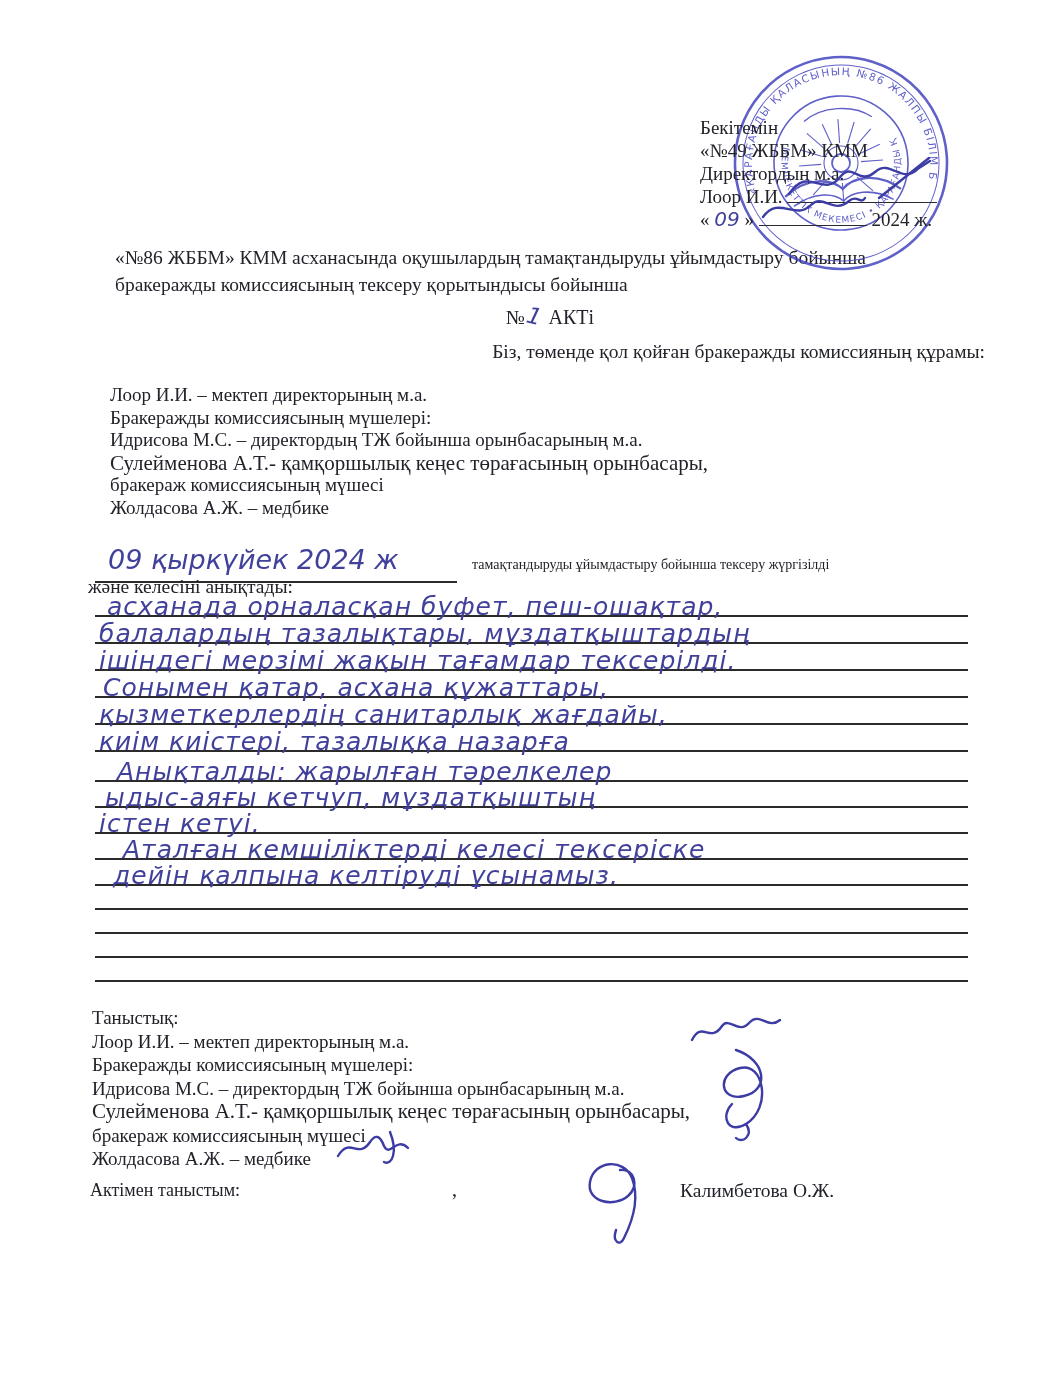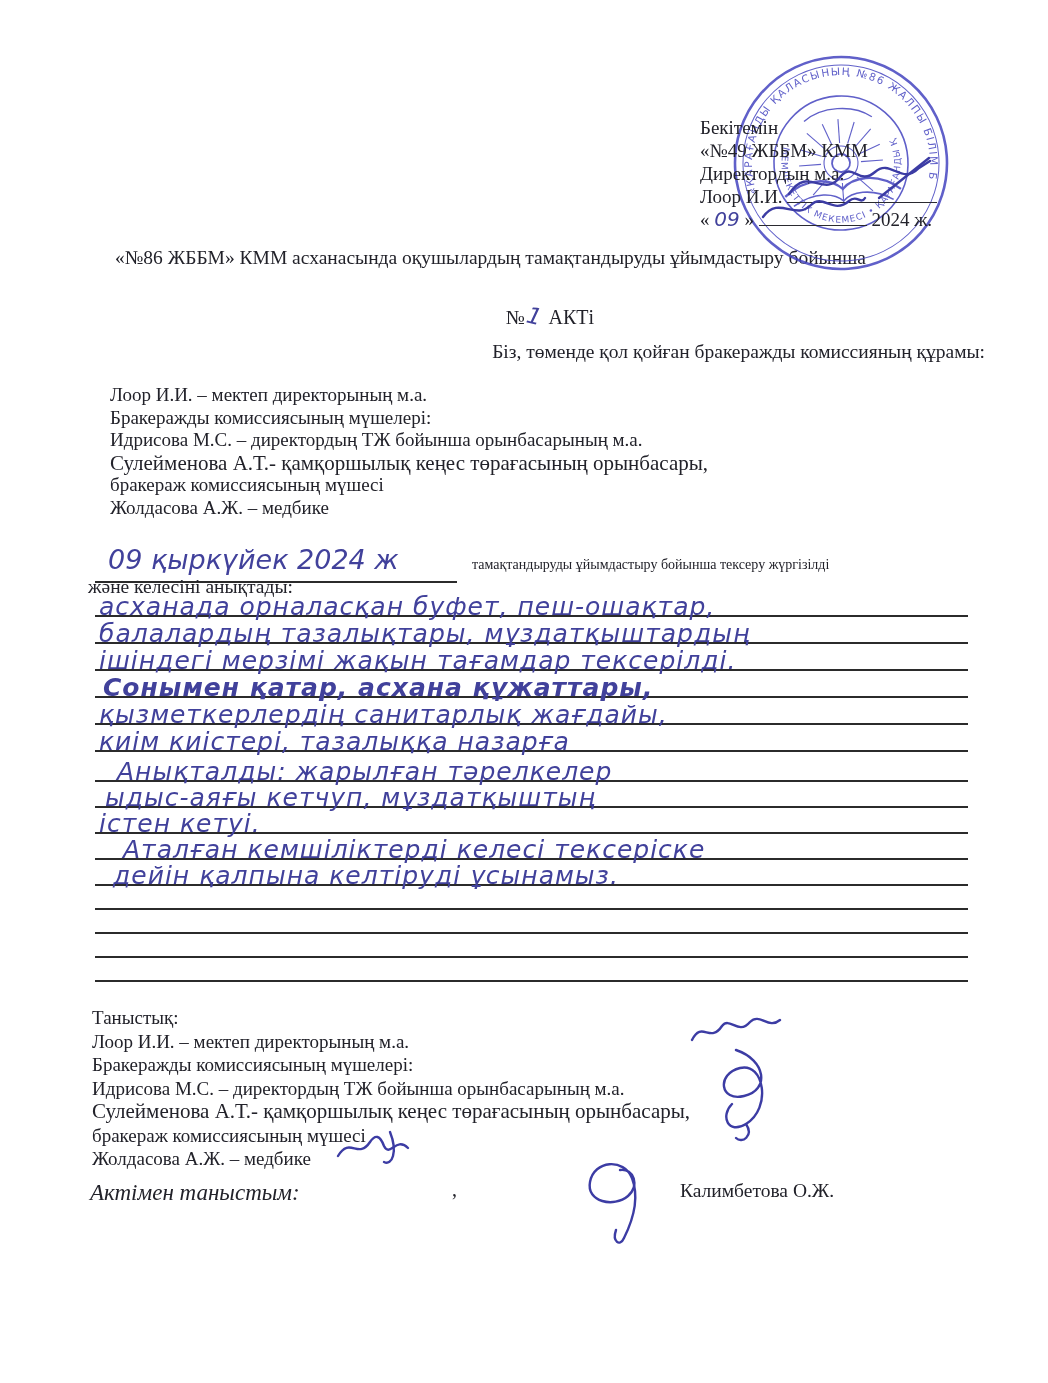--- a/index.html
+++ b/index.html
@@ -50,21 +50,21 @@
   .rules{left:95px; top:590px; width:873px;}
   .rule-row{position:relative; border-bottom:2px solid #2b2b2b;}
   .h25{height:25px;} .h28{height:28px;} .h24{height:24px;} .h22{height:22px;}
   .rule-row .hand{position:absolute; bottom:-6px; font-size:25px; letter-spacing:1px;}
 
   
   .review{left:92px; top:1006px; font-size:19px; line-height:23.5px;}
   .review .big{font-size:21px;}
 
   
-  .footer-label{left:90px; top:1180px; font-size:23px;font-style:italic;}
+  .footer-label{left:90px; top:1180px; font-size:18px;}
   .footer-comma{left:452px; top:1178px; font-size:20px;}
   .footer-name{left:680px; top:1180px; font-size:19.5px;text-align:right;}
 
   svg{display:block;}
   .sig path{fill:none; stroke:#3c3ca4; stroke-width:2.4; stroke-linecap:round; stroke-linejoin:round;}
   .stamp-svg *{vector-effect:non-scaling-stroke;}
 </style>
 </head>
 <body>
 
@@ -131,20 +131,21 @@
         <svg class="sig" width="108" height="34" style="position:absolute; left:0; top:-22px;" viewBox="0 0 108 34">
           <path d="M4,28 C20,6 36,32 52,16 C64,4 74,26 90,12 C98,5 102,16 106,9"></path>
         </svg>
       </span>
       <span>2024 ж.</span>
     </div>
   </div>
 
   <div class="abs title-block print">
     <div>«№86 ЖББМ» КММ асханасында оқушылардың тамақтандыруды ұйымдастыру бойынша</div>
+    <div>бракеражды комиссиясының тексеру қорытындысы бойынша</div>
   </div>
 
   <div class="abs act-line center print b">
     <span>№</span><span class="hand act-num">1</span>
     <span>АКТі</span>
   </div>
 
   <div class="abs intro-line center print b">Біз, төменде қол қойған бракеражды комиссияның құрамы:</div>
 
   <div class="abs commission print">
@@ -156,30 +157,30 @@
     <div>Жолдасова А.Ж.   – медбике</div>
   </div>
 
   <div class="abs date-underline"></div>
   <div class="abs hand date-hand">09 қыркүйек 2024 ж</div>
   <div class="abs after-date print">тамақтандыруды ұйымдастыру бойынша тексеру жүргізілді</div>
   <div class="abs detected-line print">және келесіні анықтады:</div>
 
   <div class="abs rules">
     <div class="rule-row h25">
-        <span class="hand" style="left:4px;margin-top:28px;">асханада орналасқан буфет, пеш-ошақтар,</span>
+        <span class="hand" style="left:12px;margin-top:28px;">асханада орналасқан буфет, пеш-ошақтар,</span>
       </div>
     <div class="rule-row h25">
         <span class="hand" style="left:4px;">балалардың тазалықтары, мұздатқыштардың</span>
       </div>
     <div class="rule-row h25">
         <span class="hand" style="left:4px;">ішіндегі мерзімі жақын тағамдар тексерілді.</span>
       </div>
     <div class="rule-row h25">
-        <span class="hand" style="left:8px;font-weight:bold;">Сонымен қатар, асхана құжаттары,</span>
+        <span class="hand" style="left:8px;">Сонымен қатар, асхана құжаттары,</span>
       </div>
     <div class="rule-row h25">
         <span class="hand" style="left:4px;">қызметкерлердің санитарлық жағдайы,</span>
       </div>
     <div class="rule-row h25">
         <span class="hand" style="left:4px;">киім киістері, тазалыққа назарға</span>
       </div>
 
     <div class="rule-row h28">
         <span class="hand" style="left:22px;">Анықталды: жарылған тәрелкелер</span>

